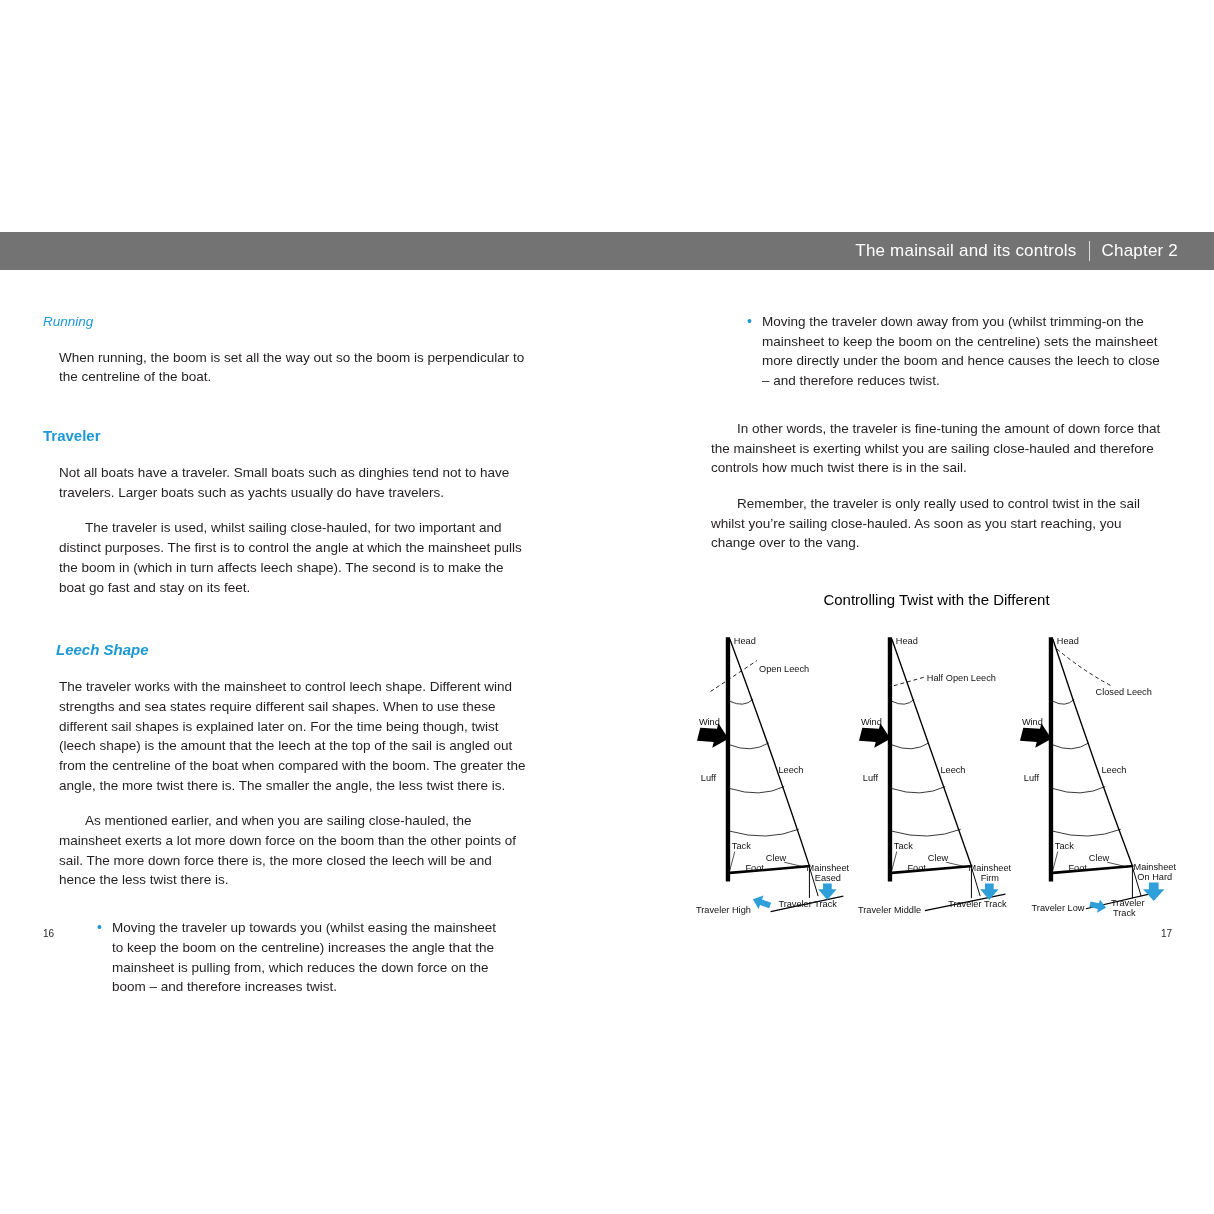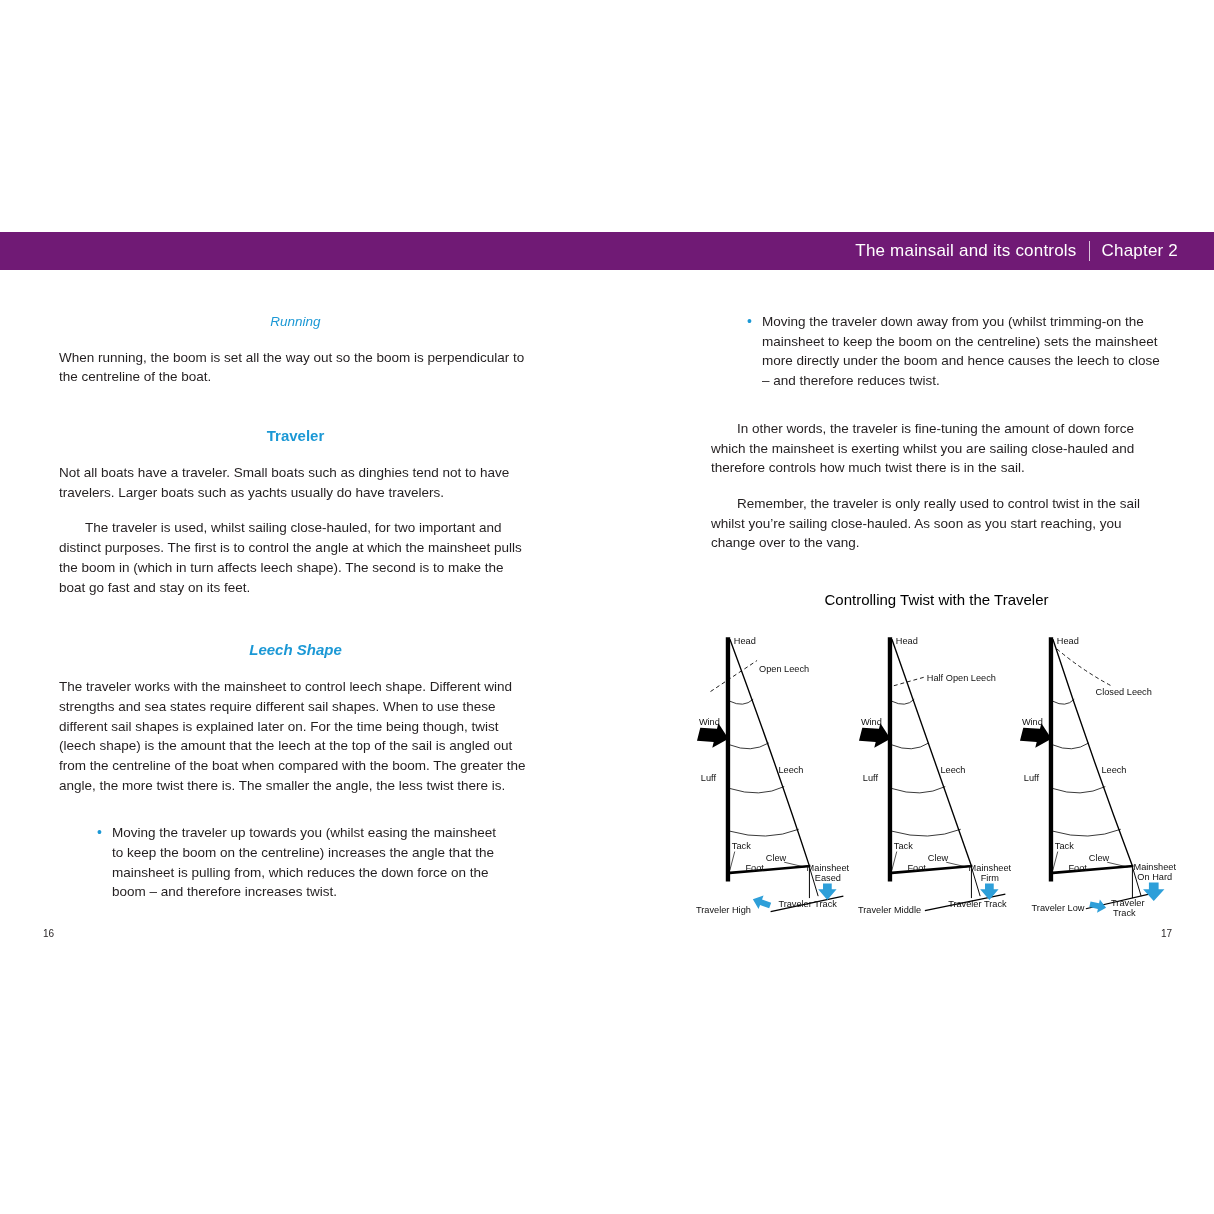--- a/index.html
+++ b/index.html
@@ -1,29 +1,29 @@
 <!DOCTYPE html>
 <html><head>
 <meta charset="utf-8">
 <style>
   html,body{margin:0;padding:0;background:#fff;}
   .page{position:relative;width:1214px;height:1214px;background:#fff;overflow:hidden;
         font-family:"Liberation Sans",sans-serif;color:#231f20;}
   
-  .band{position:absolute;top:232px;left:0;width:100%;height:38px;background:#701a75;
+  .band{position:absolute;top:232px;left:0;width:100%;height:38px;background:#737373;
         display:flex;align-items:center;justify-content:flex-end;box-sizing:border-box;
         padding-right:36px;color:#fff;font-size:17px;letter-spacing:.2px;}
   .band .sep{width:1px;height:20px;background:rgba(255,255,255,.75);margin:0 12px;}
   
   .col{position:absolute;top:312px;font-size:13.5px;line-height:1.46;}
   .col.left{left:43px;width:505px;}
   .col.right{left:695px;width:483px;}
   .col p{margin:16px;}
   .indent{text-indent:26px;}
-  h2,h3{margin:0;text-align:center;}
+  h2,h3{margin:0;}
   .h-running{color:#1b98d5;font-style:italic;font-weight:normal;font-size:13.5px;margin:0 0 9px;}
   .h-traveler{color:#1b98d5;font-weight:bold;font-size:15px;margin:38px 0 8px;}
   .h-leech{color:#1b98d5;font-weight:bold;font-style:italic;font-size:15px;margin:42px 13px 9px;}
   .bullet{display:flex;margin-top:28px;}
   .col.left .bullet{margin-left:54px;width:405px;}
   .col.right .bullet{margin-left:52px;width:420px;margin-top:0;}
   .bullet .dot{color:#1b98d5;margin-right:10px;font-size:14px;line-height:1.4;}
   .col.right .p1{margin-top:28px;}
   .figure-title{margin-top:36px;text-align:center;font-size:15px;color:#000;}
   .diagrams{display:flex;justify-content:space-between;margin-top:12px;width:483px;}
@@ -47,37 +47,38 @@
   <section class="col left">
     <h3 class="h-running">Running</h3>
     <p>When running, the boom is set all the way out so the boom is perpendicular to the centreline of the boat.</p>
 
     <h2 class="h-traveler">Traveler</h2>
     <p>Not all boats have a traveler. Small boats such as dinghies tend not to have travelers. Larger boats such as yachts usually do have travelers.</p>
     <p class="indent">The traveler is used, whilst sailing close-hauled, for two important and distinct purposes. The first is to control the angle at which the mainsheet pulls the boom in (which in turn affects leech shape). The second is to make the boat go fast and stay on its feet.</p>
 
     <h2 class="h-leech">Leech Shape</h2>
     <p>The traveler works with the mainsheet to control leech shape. Different wind strengths and sea states require different sail shapes. When to use these different sail shapes is explained later on. For the time being though, twist (leech shape) is the amount that the leech at the top of the sail is angled out from the centreline of the boat when compared with the boom. The greater the angle, the more twist there is. The smaller the angle, the less twist there is.</p>
+    <p class="indent">As mentioned earlier, and when you are sailing close-hauled, the mainsheet exerts a lot more down force on the boom than the other points of sail. The more down force there is, the more closed the leech will be and hence the less twist there is.</p>
 
     <div class="bullet">
       <span class="dot">•</span>
       <span>Moving the traveler up towards you (whilst easing the mainsheet to keep the boom on the centreline) increases the angle that the mainsheet is pulling from, which reduces the down force on the boom – and therefore increases twist.</span>
     </div>
   </section>
 
   <section class="col right">
     <div class="bullet">
       <span class="dot">•</span>
       <span>Moving the traveler down away from you (whilst trimming-on the mainsheet to keep the boom on the centreline) sets the mainsheet more directly under the boom and hence causes the leech to close – and therefore reduces twist.</span>
     </div>
 
-    <p class="indent p1">In other words, the traveler is fine-tuning the amount of down force which the mainsheet is exerting whilst you are sailing close-hauled and therefore controls how much twist there is in the sail.</p>
+    <p class="indent p1">In other words, the traveler is fine-tuning the amount of down force that the mainsheet is exerting whilst you are sailing close-hauled and therefore controls how much twist there is in the sail.</p>
     <p class="indent">Remember, the traveler is only really used to control twist in the sail whilst you’re sailing close-hauled. As soon as you start reaching, you change over to the vang.</p>
 
-    <div class="figure-title">Controlling Twist with the Traveler</div>
+    <div class="figure-title">Controlling Twist with the Different</div>
 
     <div class="diagrams">
 
       <svg class="sail" viewBox="0 0 165 300">
         <line x1="34" y1="10" x2="34" y2="262" stroke="#000" stroke-width="4.5"></line>
         <path d="M36 12 Q 84 142 118 246" fill="none" stroke="#000" stroke-width="1.4"></path>
         <path d="M36 76 Q50 83 60 74" fill="none" stroke="#000" stroke-width="0.8"></path>
         <path d="M36 121 Q58 130 76 119" fill="none" stroke="#000" stroke-width="0.8"></path>
         <path d="M36 166 Q67 176 92 164" fill="none" stroke="#000" stroke-width="0.8"></path>
         <path d="M36 210 Q74 221 107 208" fill="none" stroke="#000" stroke-width="0.8"></path>

